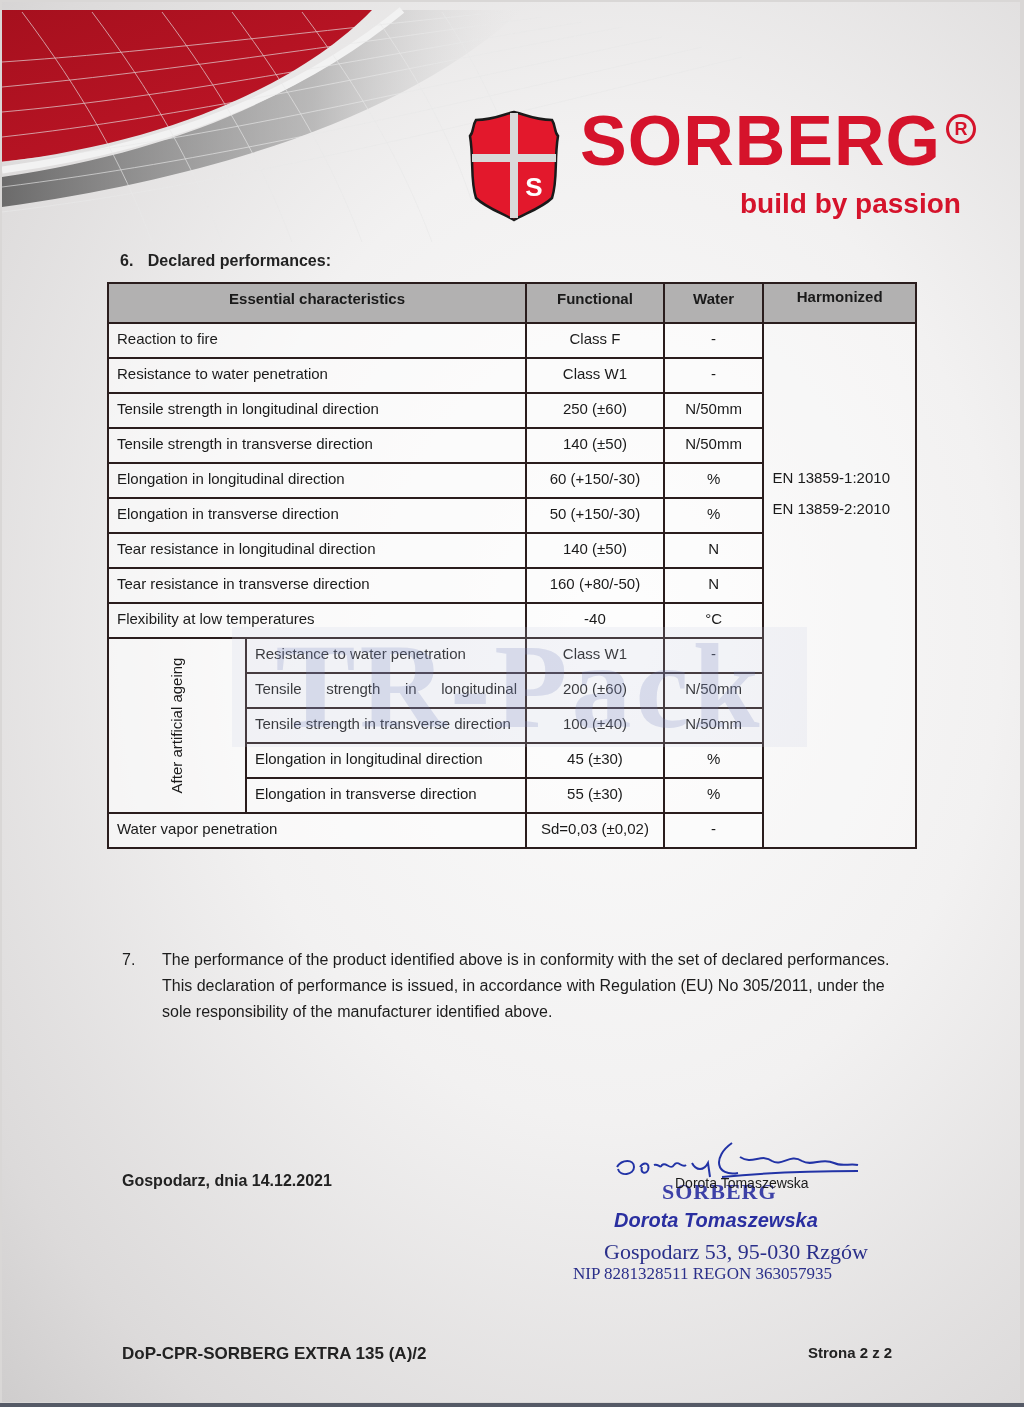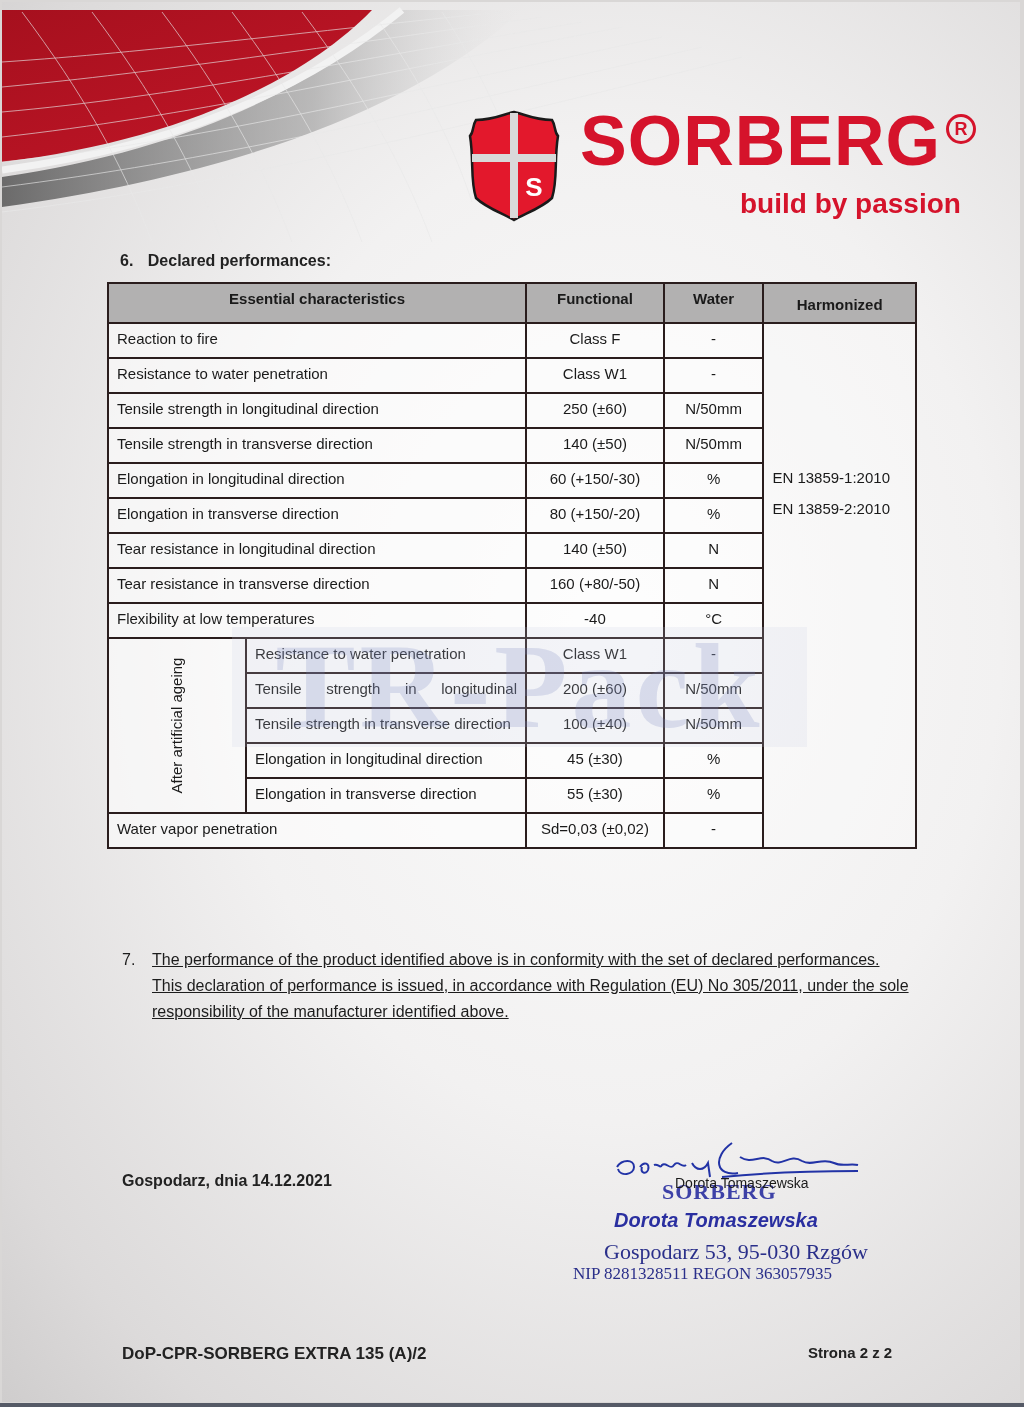--- a/index.html
+++ b/index.html
@@ -67,21 +67,21 @@
       position: absolute; left: 230px; top: 625px; width: 575px; height: 120px;
       background: rgba(200,205,225,0.18);
       color: rgba(120,130,190,0.22); font-family: "Liberation Serif", serif; font-weight: bold;
       font-size: 120px; line-height: 120px; text-align: center; letter-spacing: 4px;
       pointer-events: none;
     }
     .conformity {
       position: absolute; left: 120px; top: 945px; width: 790px; font-size: 16px; line-height: 26px; color: #1c1c1c;
     }
     .conformity .num { position: absolute; left: 0; top: 0; }
-    .conformity .text { margin-left: 30px; text-decoration: underline; }
+    .conformity .text { margin-left: 40px; }
     .place-date {
       position: absolute; left: 120px; top: 1170px; font-size: 16px; font-weight: bold; color: #222;
     }
     .stamp { position: absolute; left: 565px; top: 1135px; width: 330px; height: 160px; }
     .sig-scribble { position: absolute; left: 45px; top: 0; width: 250px; height: 50px; }
     .sig-printed { position: absolute; left: 108px; top: 38px; font-size: 14px; color: #1a1a1a; }
     .stamp-brand {
       position: absolute; left: 95px; top: 42px; font-family: "Liberation Serif", serif; font-weight: bold;
       font-size: 22px; color: #2a2fa0; letter-spacing: 1px; opacity: 0.9;
     }
@@ -157,21 +157,21 @@
         <col style="width:314px">
         <col style="width:158px">
         <col style="width:111px">
         <col style="width:175px">
     </colgroup>
     <thead>
       <tr>
         <th colspan="2">Essential characteristics</th>
         <th>Functional</th>
         <th>Water</th>
-        <th style="vertical-align:top;padding-top:12px">Harmonized</th>
+        <th style="vertical-align:top;padding-top:4px">Harmonized</th>
       </tr>
     </thead>
     <tbody>
       <tr>
         <td colspan="2">Reaction to fire</td>
         <td class="val">Class F</td>
         <td class="unit">-</td>
         <td class="harm" rowspan="15">
           <div style="margin-top:-120px">EN 13859-1:2010</div>
           <div>EN 13859-2:2010</div>
@@ -192,21 +192,21 @@
         <td class="val">140 (±50)</td>
         <td class="unit">N/50mm</td>
       </tr>
       <tr>
         <td colspan="2">Elongation in longitudinal direction</td>
         <td class="val">60 (+150/-30)</td>
         <td class="unit">%</td>
       </tr>
       <tr>
         <td colspan="2">Elongation in transverse direction</td>
-        <td class="val">80 (+150/-20)</td>
+        <td class="val">50 (+150/-30)</td>
         <td class="unit">%</td>
       </tr>
       <tr>
         <td colspan="2">Tear resistance in longitudinal direction</td>
         <td class="val">140 (±50)</td>
         <td class="unit">N</td>
       </tr>
       <tr>
         <td colspan="2">Tear resistance in  transverse direction</td>
         <td class="val">160 (+80/-50)</td>

